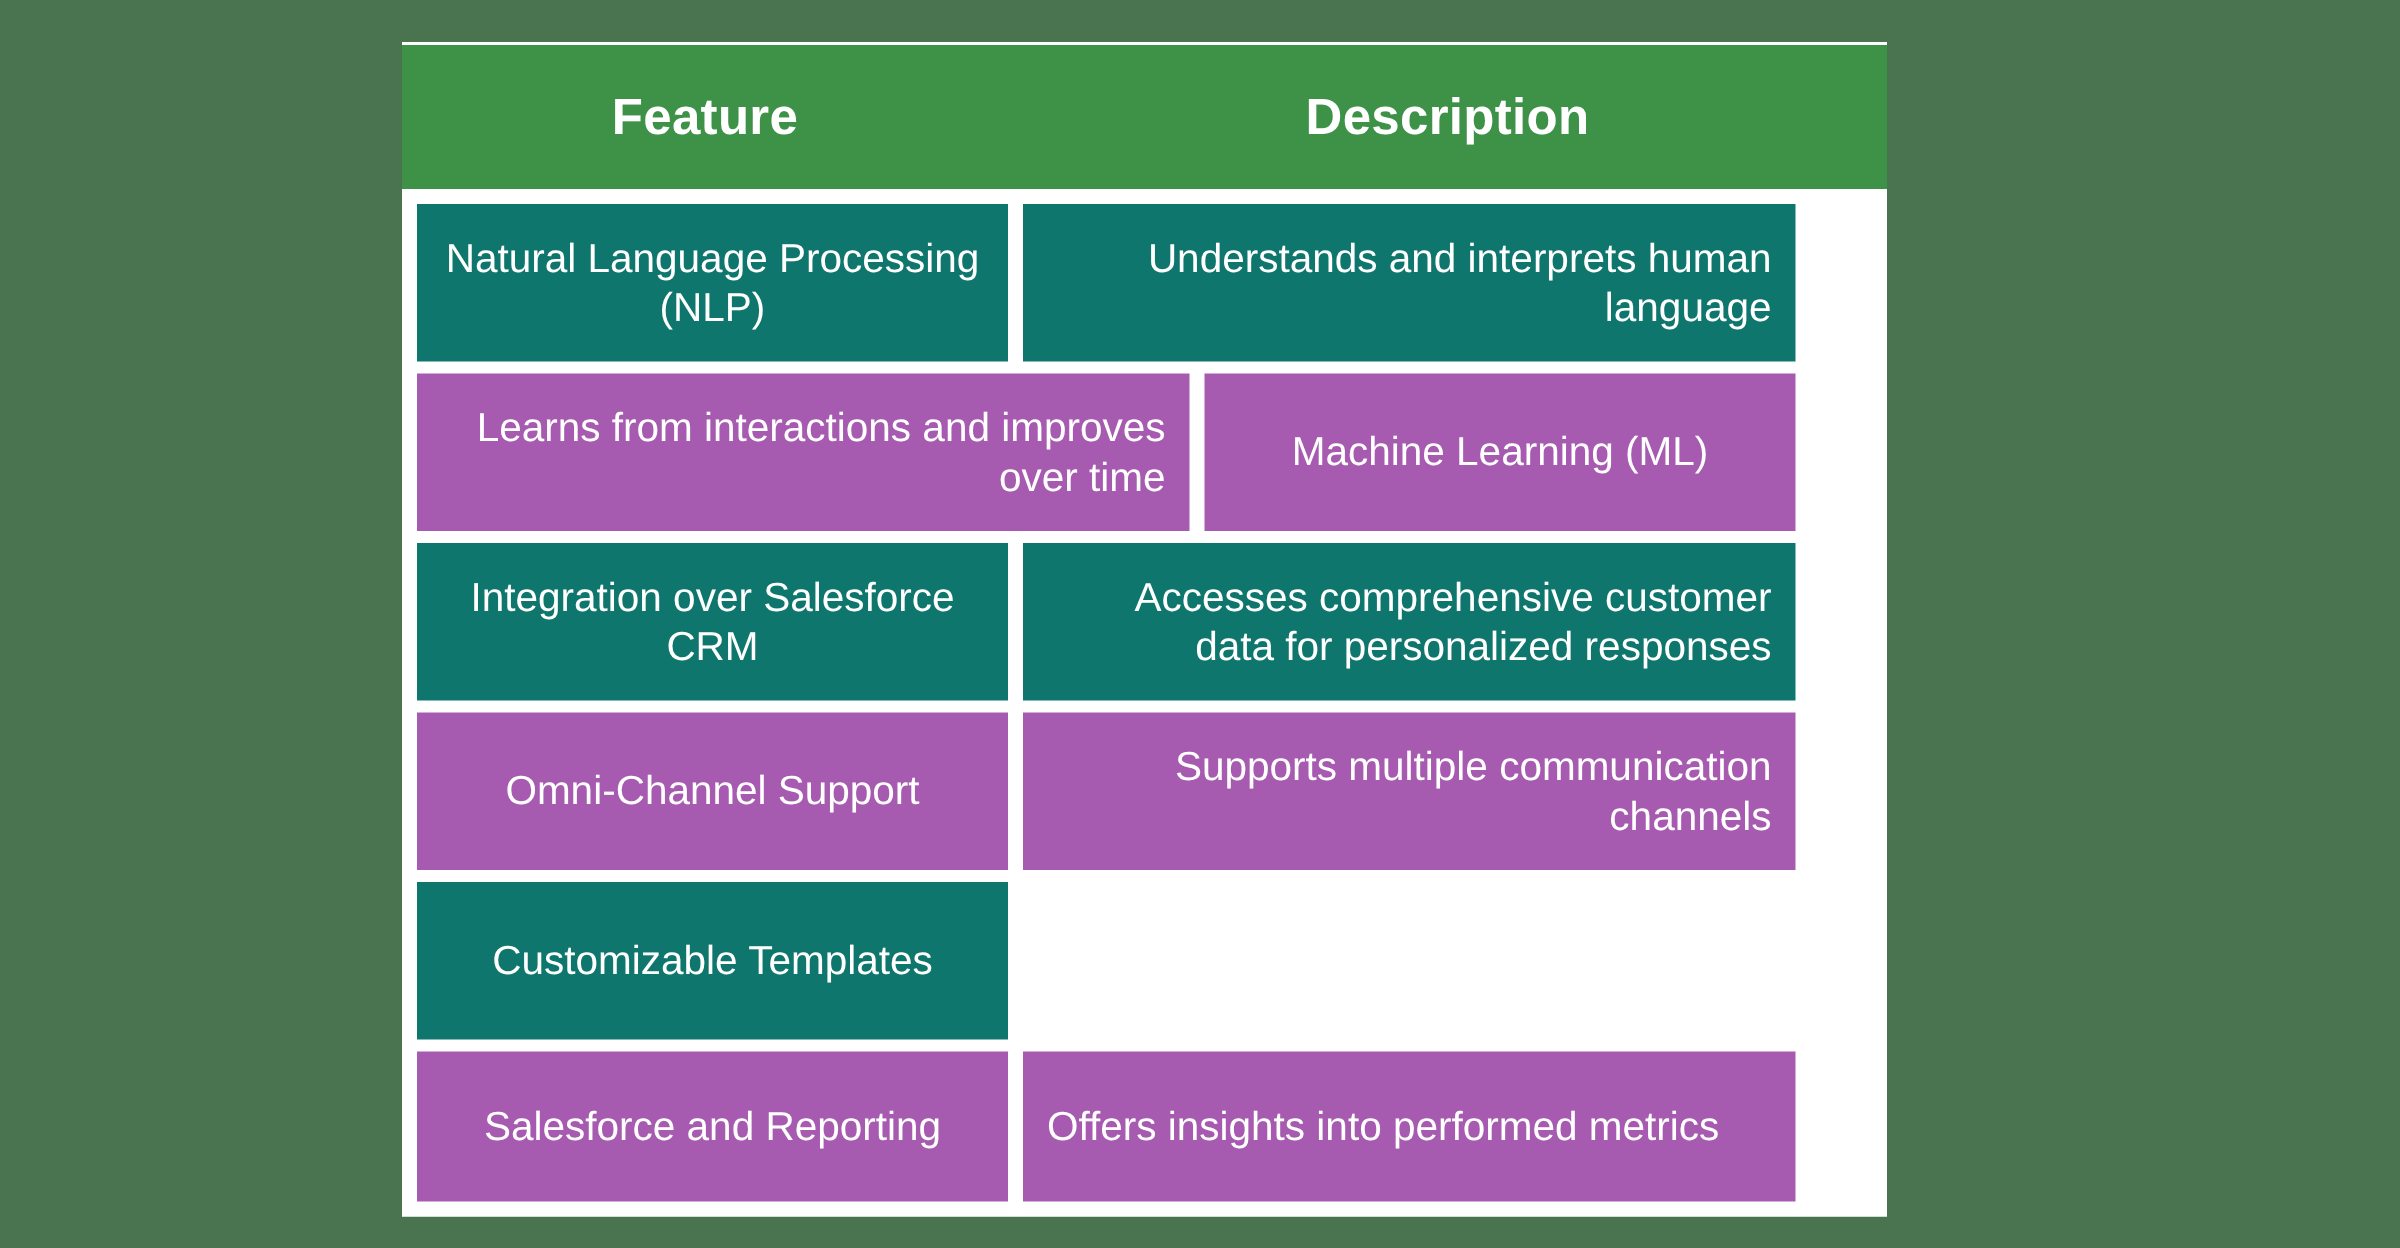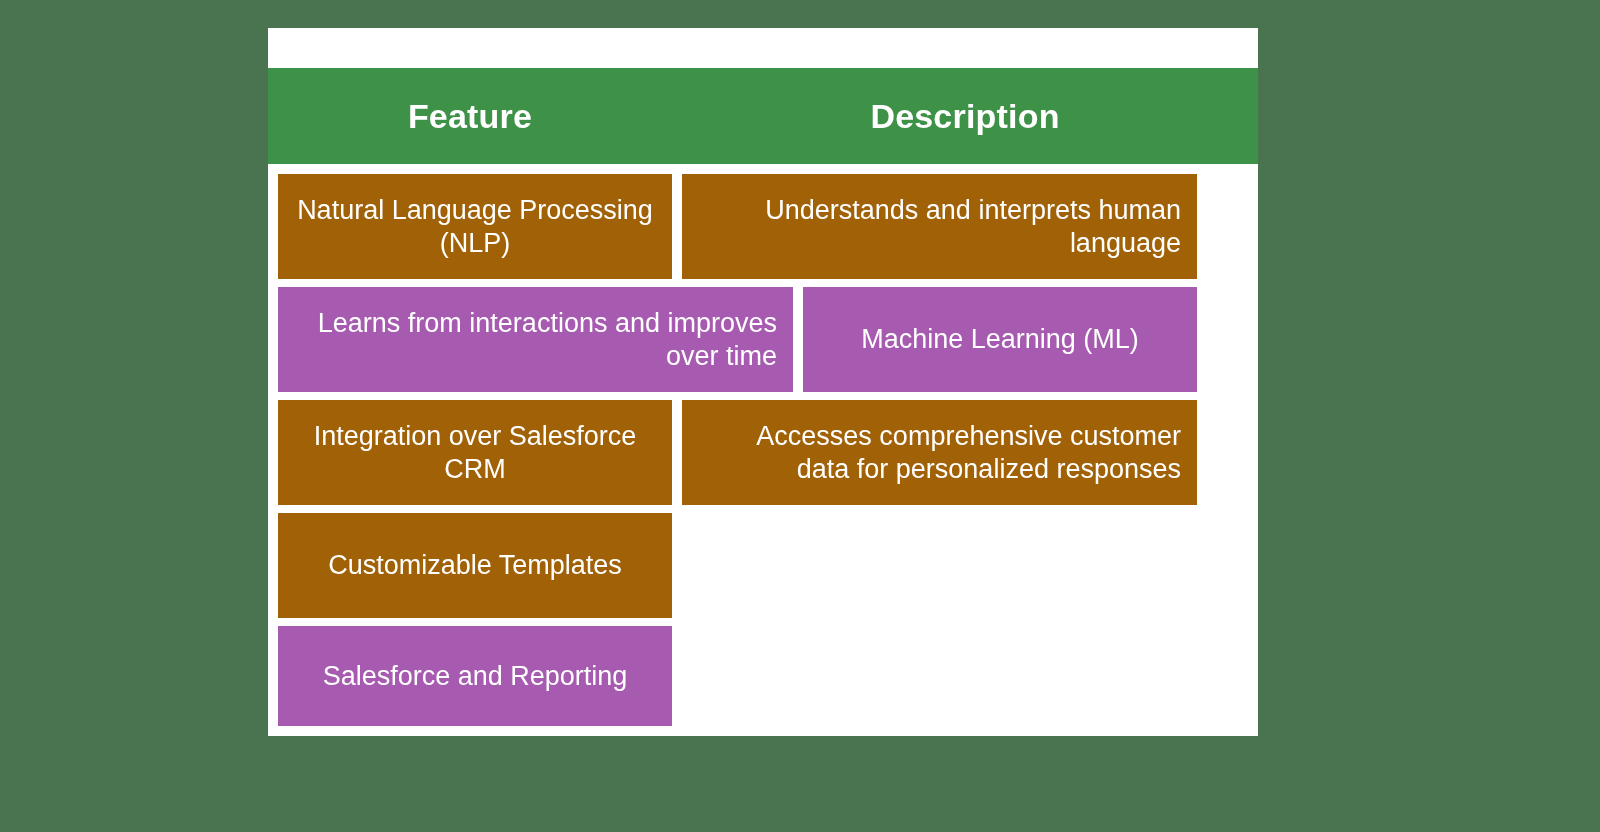--- a/index.html
+++ b/index.html
@@ -30,21 +30,20 @@
     box-sizing: border-box;
     border-top: 2px solid #ffffff;
   }
 
   
   .table-header {
     display: flex;
     background: #3d9248;
     height: 96px;
     align-items: center;
-    margin-top: 38px;
   }
   .header-cell {
     color: #ffffff;
     font-size: 34px;
     font-weight: bold;
     text-align: center;
     letter-spacing: 0.2px;
   }
   .header-cell.feature-col  { width: 404px; }
   .header-cell.desc-col     { width: 586px; }
@@ -76,21 +75,21 @@
     justify-content: center;
     text-align: center;
   }
   .cell.desc-cell {
     width: 515px;
     justify-content: flex-start;
     text-align: right;
   }
 
   
-  .tone-dark  { background: #a16207; }
+  .tone-dark  { background: #0f766e; }
   .tone-light { background: #a75bb0; }
 
   
   .h-tall  { min-height: 105px; }
   .h-short { min-height: 100px; }
 </style>
 </head>
 <body>
 
 <div id="stage">
@@ -112,25 +111,30 @@
       <div class="table-row">
         <div class="cell desc-cell tone-light h-tall">Learns from interactions and improves over time</div>
         <div class="cell feature-cell tone-light h-tall">Machine Learning (ML)</div>
       </div>
 
       <div class="table-row">
         <div class="cell feature-cell tone-dark h-tall">Integration over Salesforce CRM</div>
         <div class="cell desc-cell tone-dark h-tall">Accesses comprehensive customer data for personalized responses</div>
       </div>
 
+      <div class="table-row">
+        <div class="cell feature-cell tone-light h-tall">Omni-Channel Support</div>
+        <div class="cell desc-cell tone-light h-tall">Supports multiple communication channels</div>
+      </div>
 
       <div class="table-row">
         <div class="cell feature-cell tone-dark h-tall">Customizable Templates</div>
       </div>
 
       <div class="table-row">
         <div class="cell feature-cell tone-light h-short">Salesforce and Reporting</div>
+        <div class="cell desc-cell tone-light h-short">Offers insights into performed metrics</div>
       </div>
 
     </div>
   </div>
 
 </div>
 
 </body></html>

